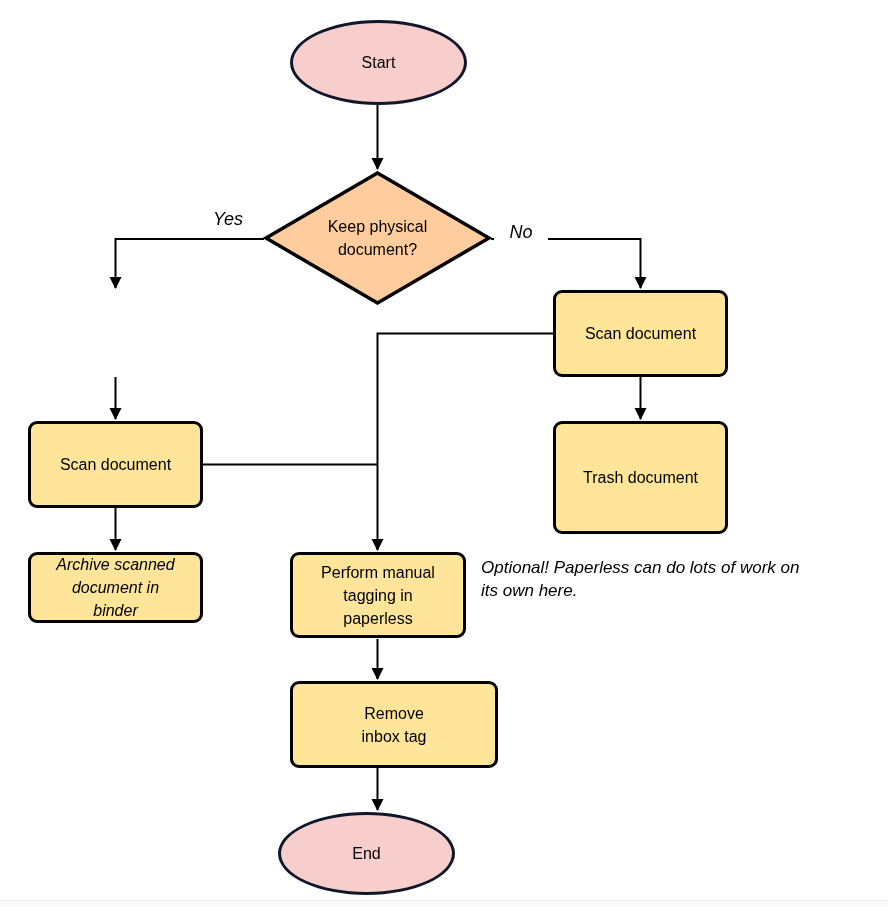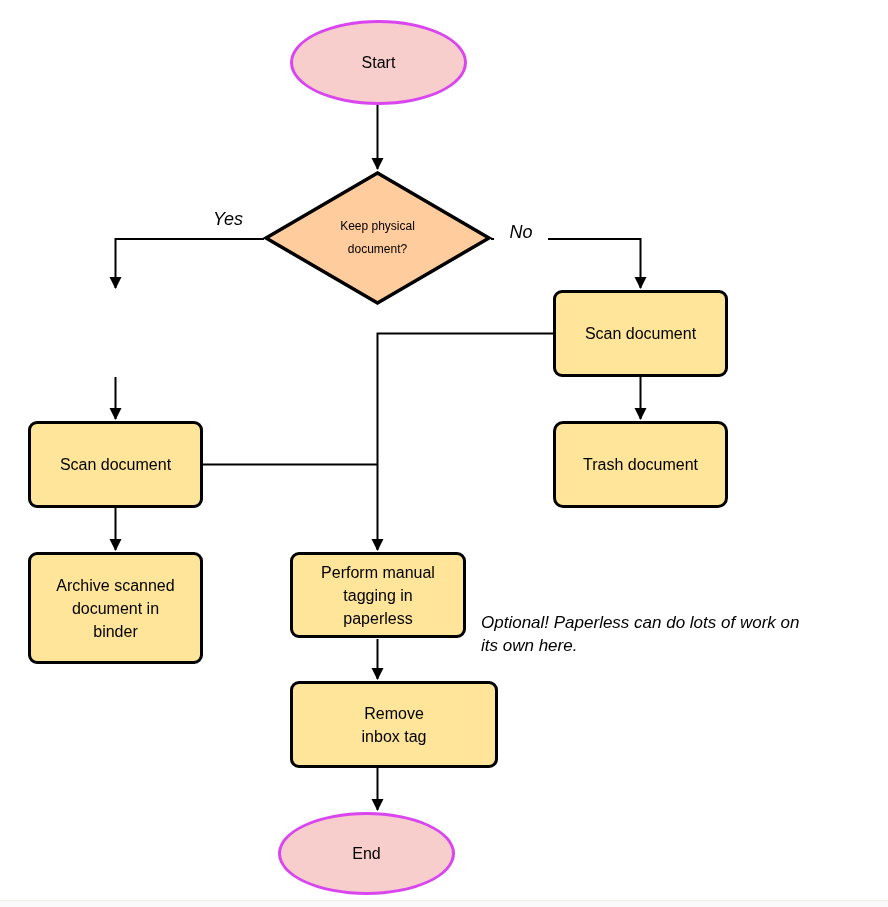--- a/index.html
+++ b/index.html
@@ -36,21 +36,21 @@
     box-sizing: border-box;
     z-index: 2;
   }
   .process {
     background: #ffe599;
     border: 3px solid #000000;
     border-radius: 9px;
   }
   .terminal {
     background: #f8cecc;
-    border: 3px solid #d946ef;
+    border: 3px solid #0f172a;
     border-radius: 50%;
   }
   .decision-wrap {
     position: absolute;
     left: 263px;
     top: 170px;
     width: 229px;
     height: 136px;
     z-index: 2;
   }
@@ -62,38 +62,38 @@
   .decision-label {
     position: absolute;
     left: 0;
     top: 0;
     width: 100%;
     height: 100%;
     display: flex;
     align-items: center;
     justify-content: center;
     text-align: center;
-    font-size: 12px;
+    font-size: 16px;
     line-height: 23px;
     white-space: pre-line;
   }
   .edge-label {
     position: absolute;
     width: 54px;
     text-align: center;
     font-size: 18px;
     line-height: 18px;
     z-index: 3;
     background: #ffffff;
     font-style: italic;
   }
   #annotation {
     position: absolute;
     left: 481px;
-    top: 611px;
+    top: 556px;
     width: 404px;
     font-size: 17px;
     line-height: 23px;
     font-style: italic;
     white-space: pre-line;
     z-index: 2;
   }
   #bottom-edge {
     position: absolute;
     left: 0;
@@ -142,31 +142,31 @@
 
   <div class="edge-label" style="left:201px; top:210px;">Yes</div>
 
   <div class="edge-label" style="left:494px; top:223px;">No</div>
 
 
   <div class="node process" style="left:28px; top:421px; width:175px; height:87px;">
     <span>Scan document</span>
   </div>
 
-  <div class="node process" style="left:28px; top:552px; width:175px; height:112px;">
+  <div class="node process" style="left:28px; top:552px; width:175px; height:71px;font-style:italic;">
     <span>Archive scanned
 document in
 binder</span>
   </div>
 
   <div class="node process" style="left:553px; top:290px; width:175px; height:87px;">
     <span>Scan document</span>
   </div>
 
-  <div class="node process" style="left:553px; top:421px; width:175px; height:87px;border-radius:10px;">
+  <div class="node process" style="left:553px; top:421px; width:175px; height:113px;">
     <span>Trash document</span>
   </div>
 
   <div class="node process" style="left:290px; top:552px; width:176px; height:86px;">
     <span>Perform manual
 tagging in
 paperless</span>
   </div>
 
   <div class="node process" style="left:290px; top:681px; width:208px; height:87px;">

